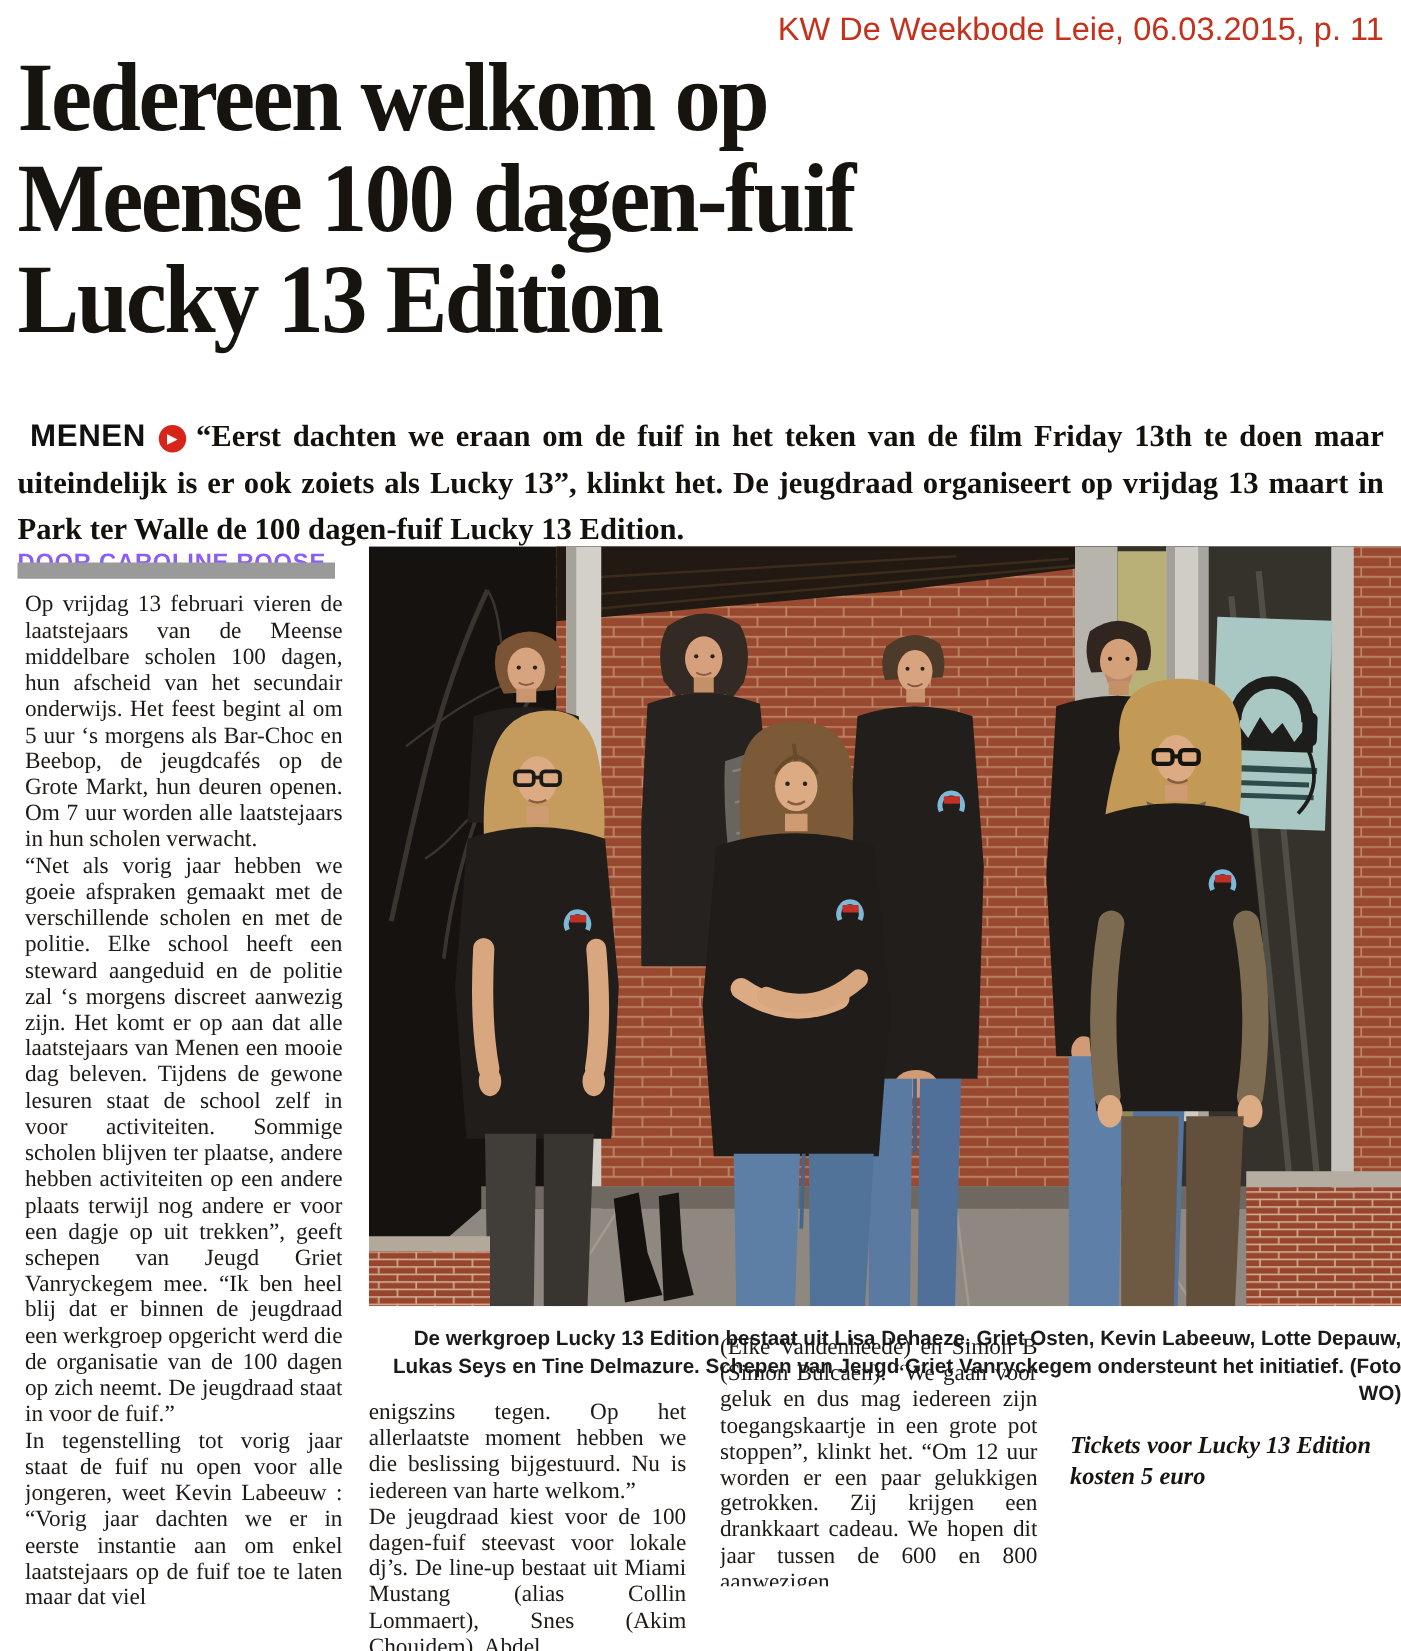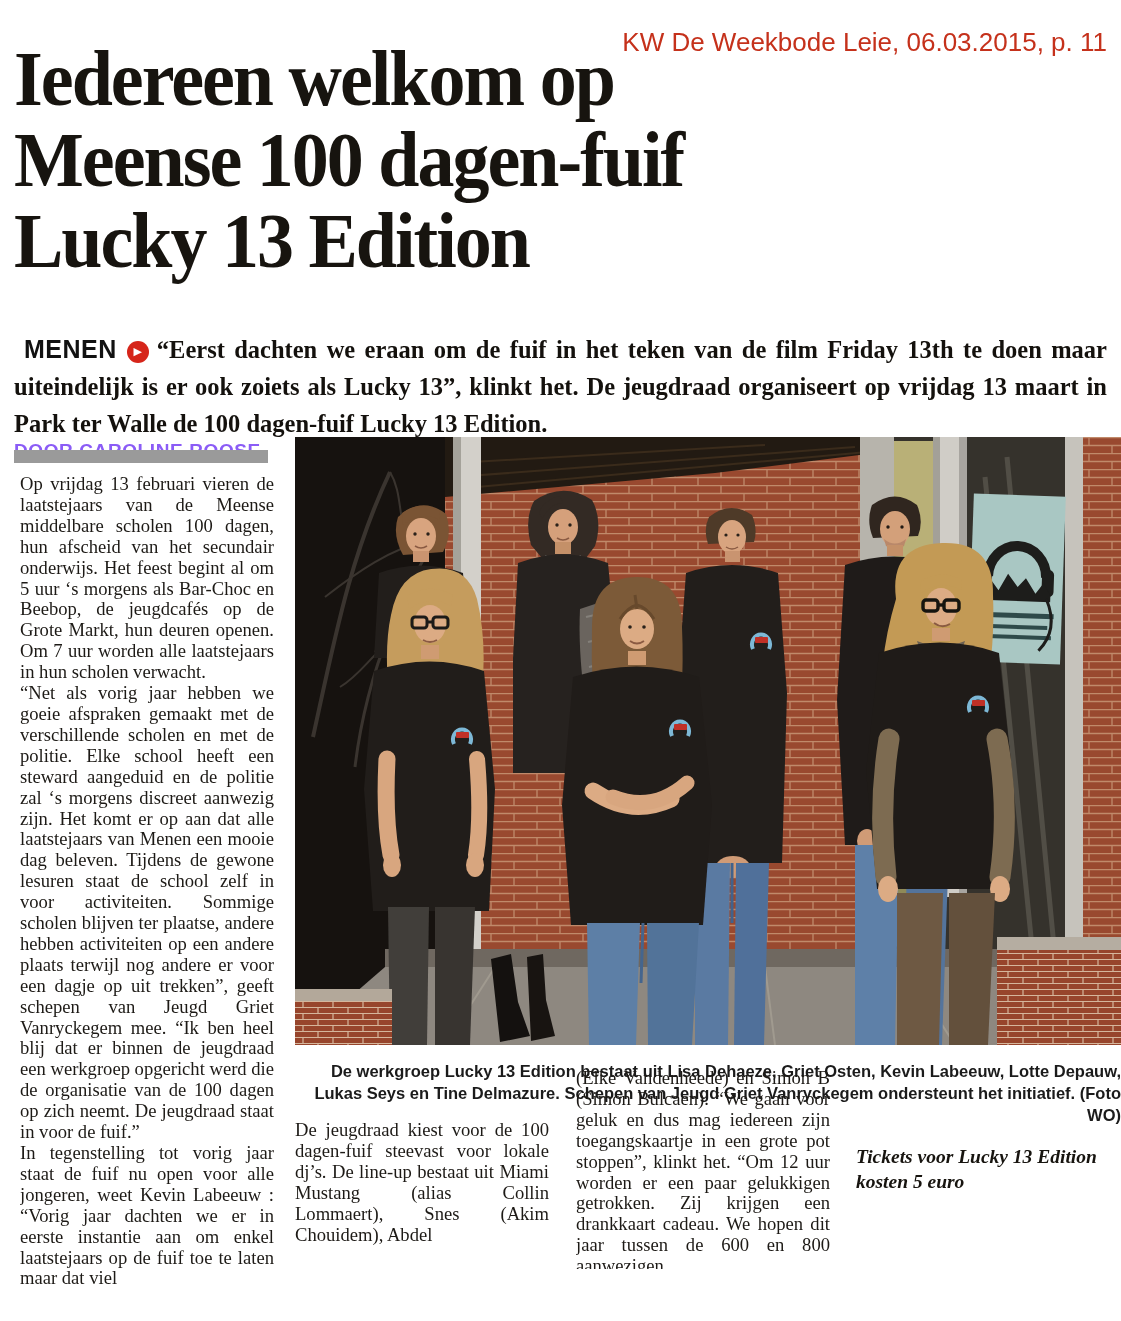--- a/index.html
+++ b/index.html
@@ -1,20 +1,20 @@
 <!DOCTYPE html>
 <html lang="nl"><head>
 <meta charset="utf-8">
 <style>
   html,body{margin:0;padding:0;background:#ffffff;}
   body{width:1121px;height:1321px;font-family:"Liberation Serif",serif;}
   .page{position:relative;width:1121px;height:1321px;background:#fff;overflow:hidden;}
 
   .topline{position:absolute;top:8px;right:14px;font-family:"Liberation Sans",sans-serif;
-           font-size:26px;letter-spacing:0;margin-top:19px;}
+           font-size:26px;letter-spacing:0;}
 
   .headline{position:absolute;left:14px;top:36px;margin:0;width:1095px;
             font-family:"Liberation Serif",serif;font-weight:700;color:#17140f;
             font-size:74px;line-height:81px;letter-spacing:-2px;}
   .headline span{display:block;transform:scaleY(1.06);transform-origin:left top;}
 
   .lead{position:absolute;left:14px;top:306px;width:1093px;
         font-size:24.5px;line-height:37px;font-weight:700;color:#14110d;text-align:justify;}
   .lead .city{font-family:"Liberation Sans",sans-serif;font-size:25px;letter-spacing:.5px;color:#111;margin-left:10px;}
   .play-icon{display:inline-block;width:22px;height:22px;border-radius:50%;
@@ -269,20 +269,21 @@
       <g>
         <rect x="702" y="500" width="124" height="13" fill="#b5ada1"></rect>
         <rect x="702" y="513" width="124" height="95" fill="url(#brick2)"></rect>
       </g>
     </svg>
   </figure>
 
   <figcaption class="caption">De werkgroep Lucky 13 Edition bestaat uit Lisa Dehaeze, Griet Osten, Kevin Labeeuw, Lotte Depauw, Lukas Seys en Tine Delmazure. Schepen van Jeugd Griet Vanryckegem ondersteunt het initiatief. (Foto WO)</figcaption>
 
   <div class="bodycol col2">
+    <p>enigszins tegen. Op het allerlaatste moment hebben we die beslissing bijgestuurd. Nu is iedereen van harte welkom.”</p>
     <p>De jeugdraad kiest voor de 100 dagen-fuif steevast voor lokale dj’s. De line-up bestaat uit Miami Mustang (alias Collin Lommaert), Snes (Akim Chouidem), Abdel</p>
   </div>
 
   <div class="bodycol col3">
     <p>(Elke Vandenheede) en Simon B (Simon Bulcaen). “We gaan voor geluk en dus mag iedereen zijn toegangskaartje in een grote pot stoppen”, klinkt het. “Om 12 uur worden er een paar gelukkigen getrokken. Zij krijgen een drankkaart cadeau. We hopen dit jaar tussen de 600 en 800 aanwezigen</p>
   </div>
 
   <div class="bodycol col4">
     <p class="ticket-note">Tickets voor Lucky 13 Edition kosten 5 euro</p>
   </div>

